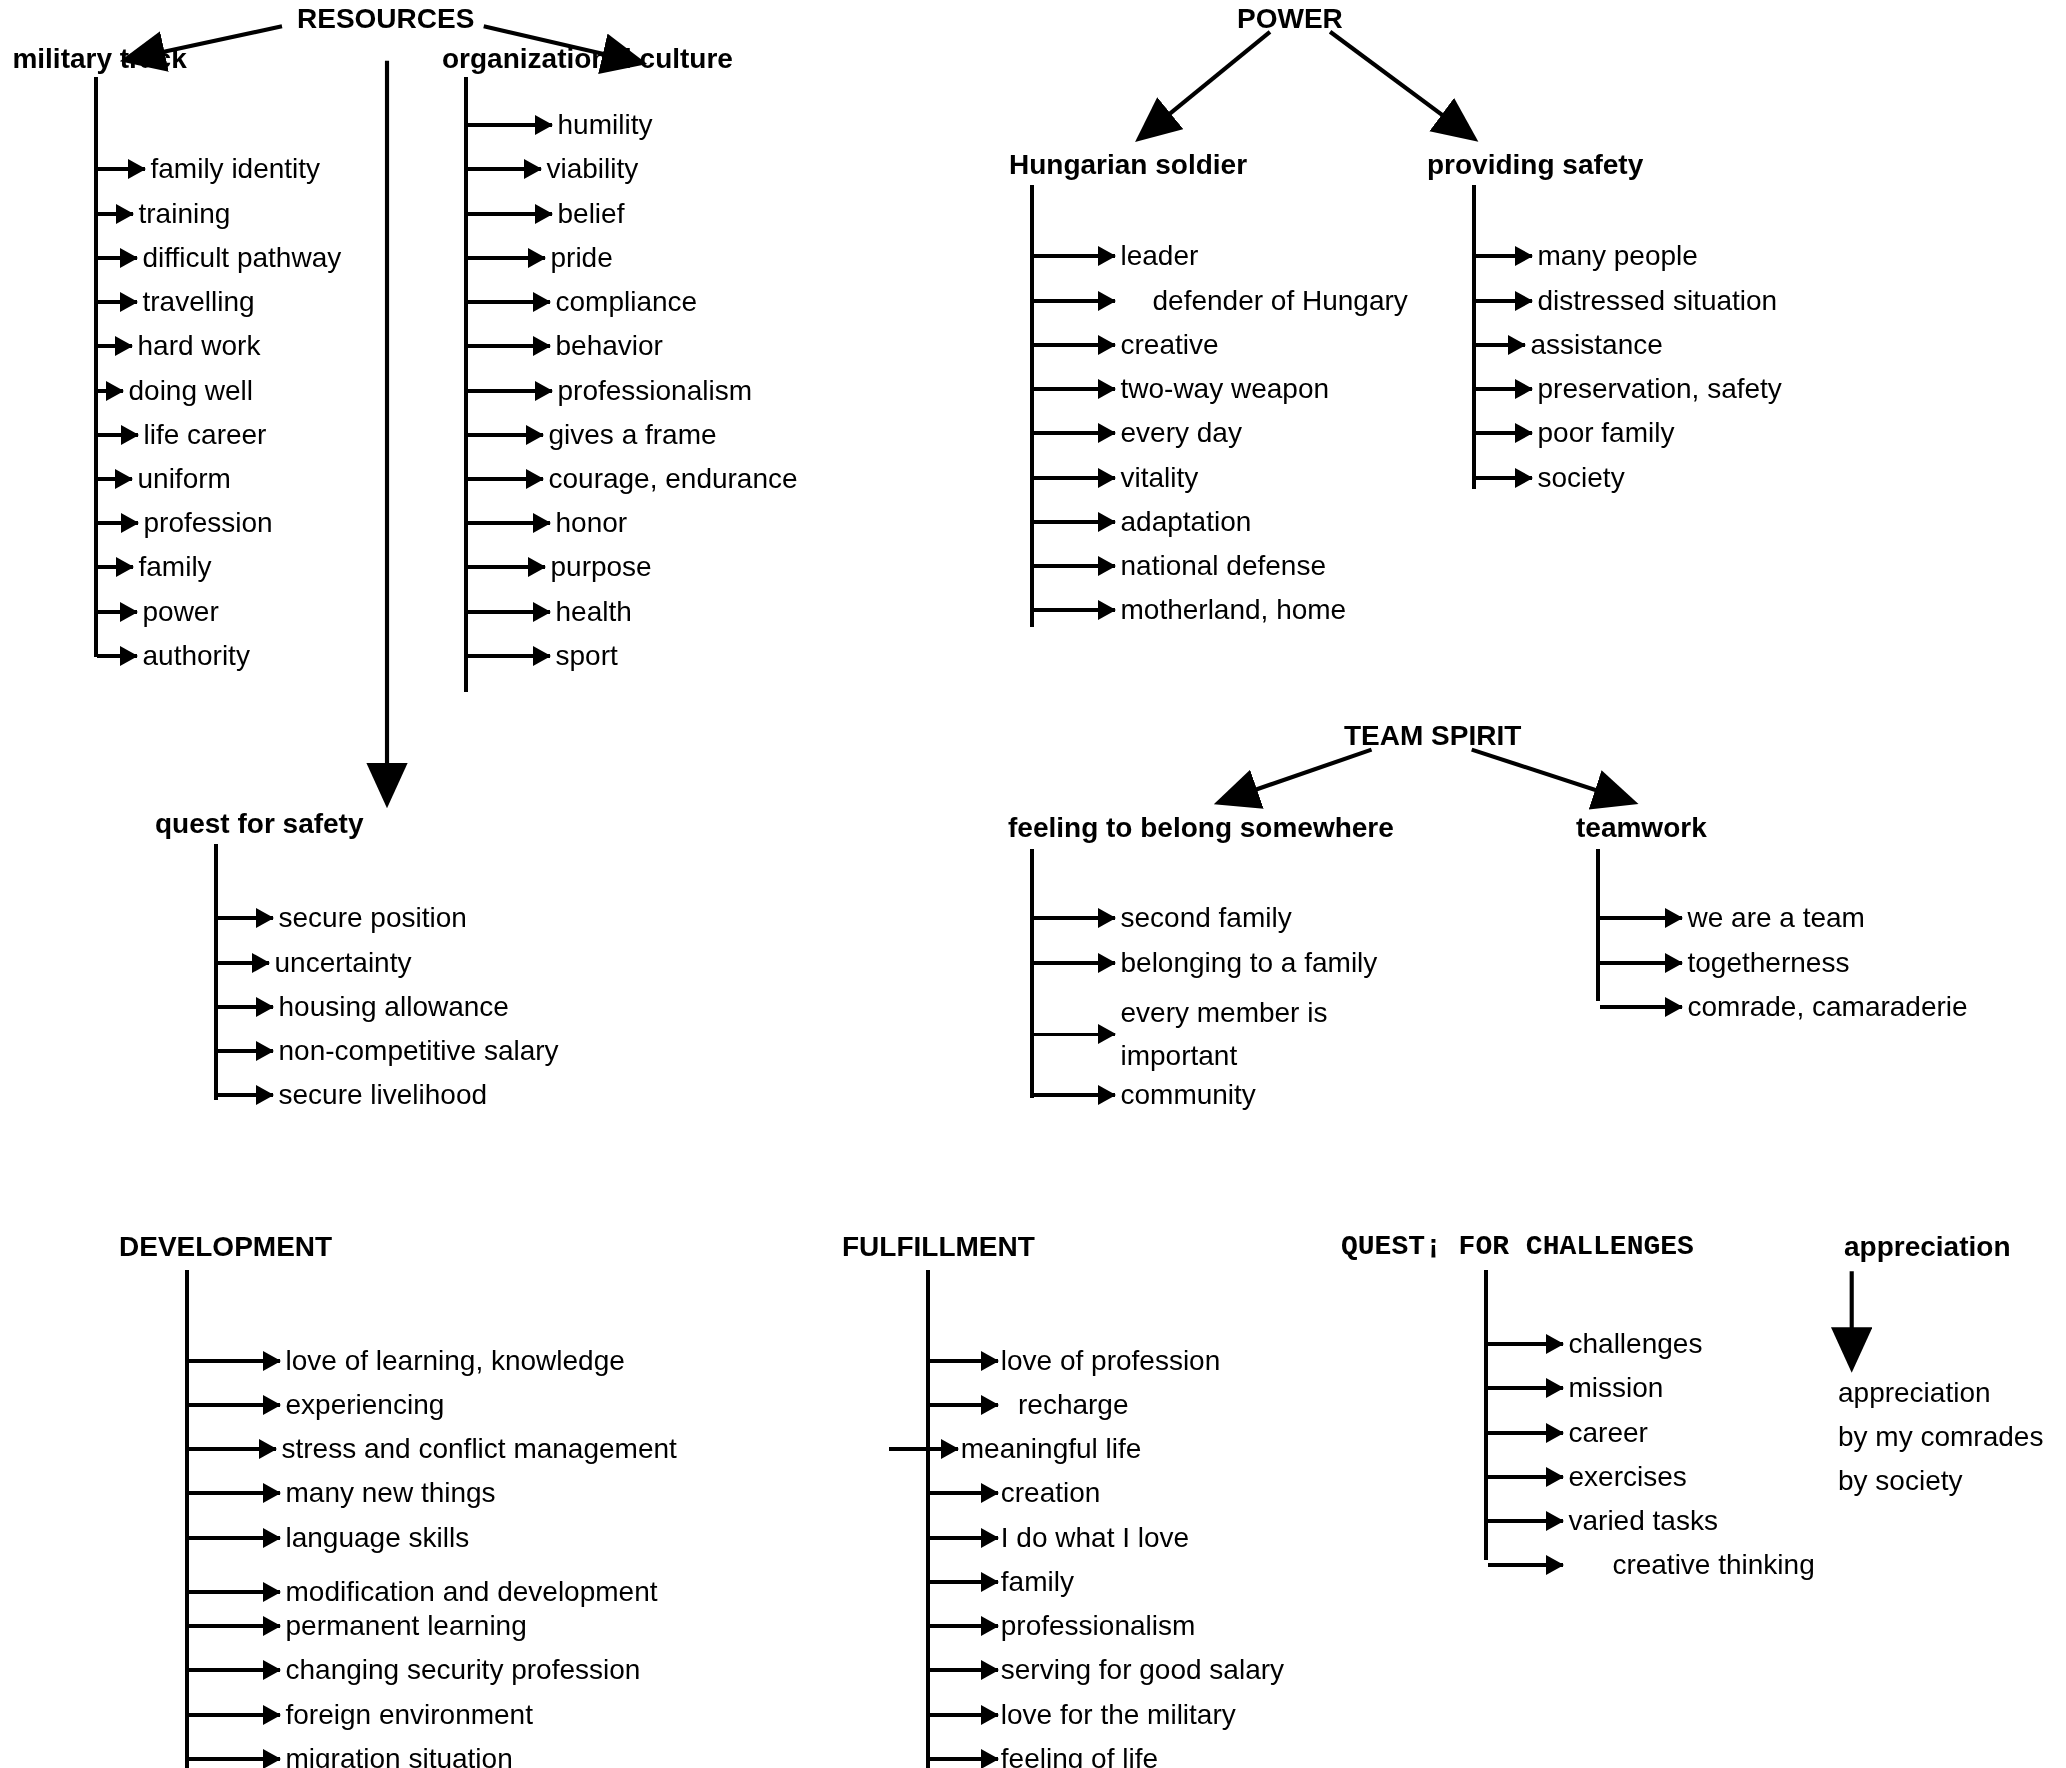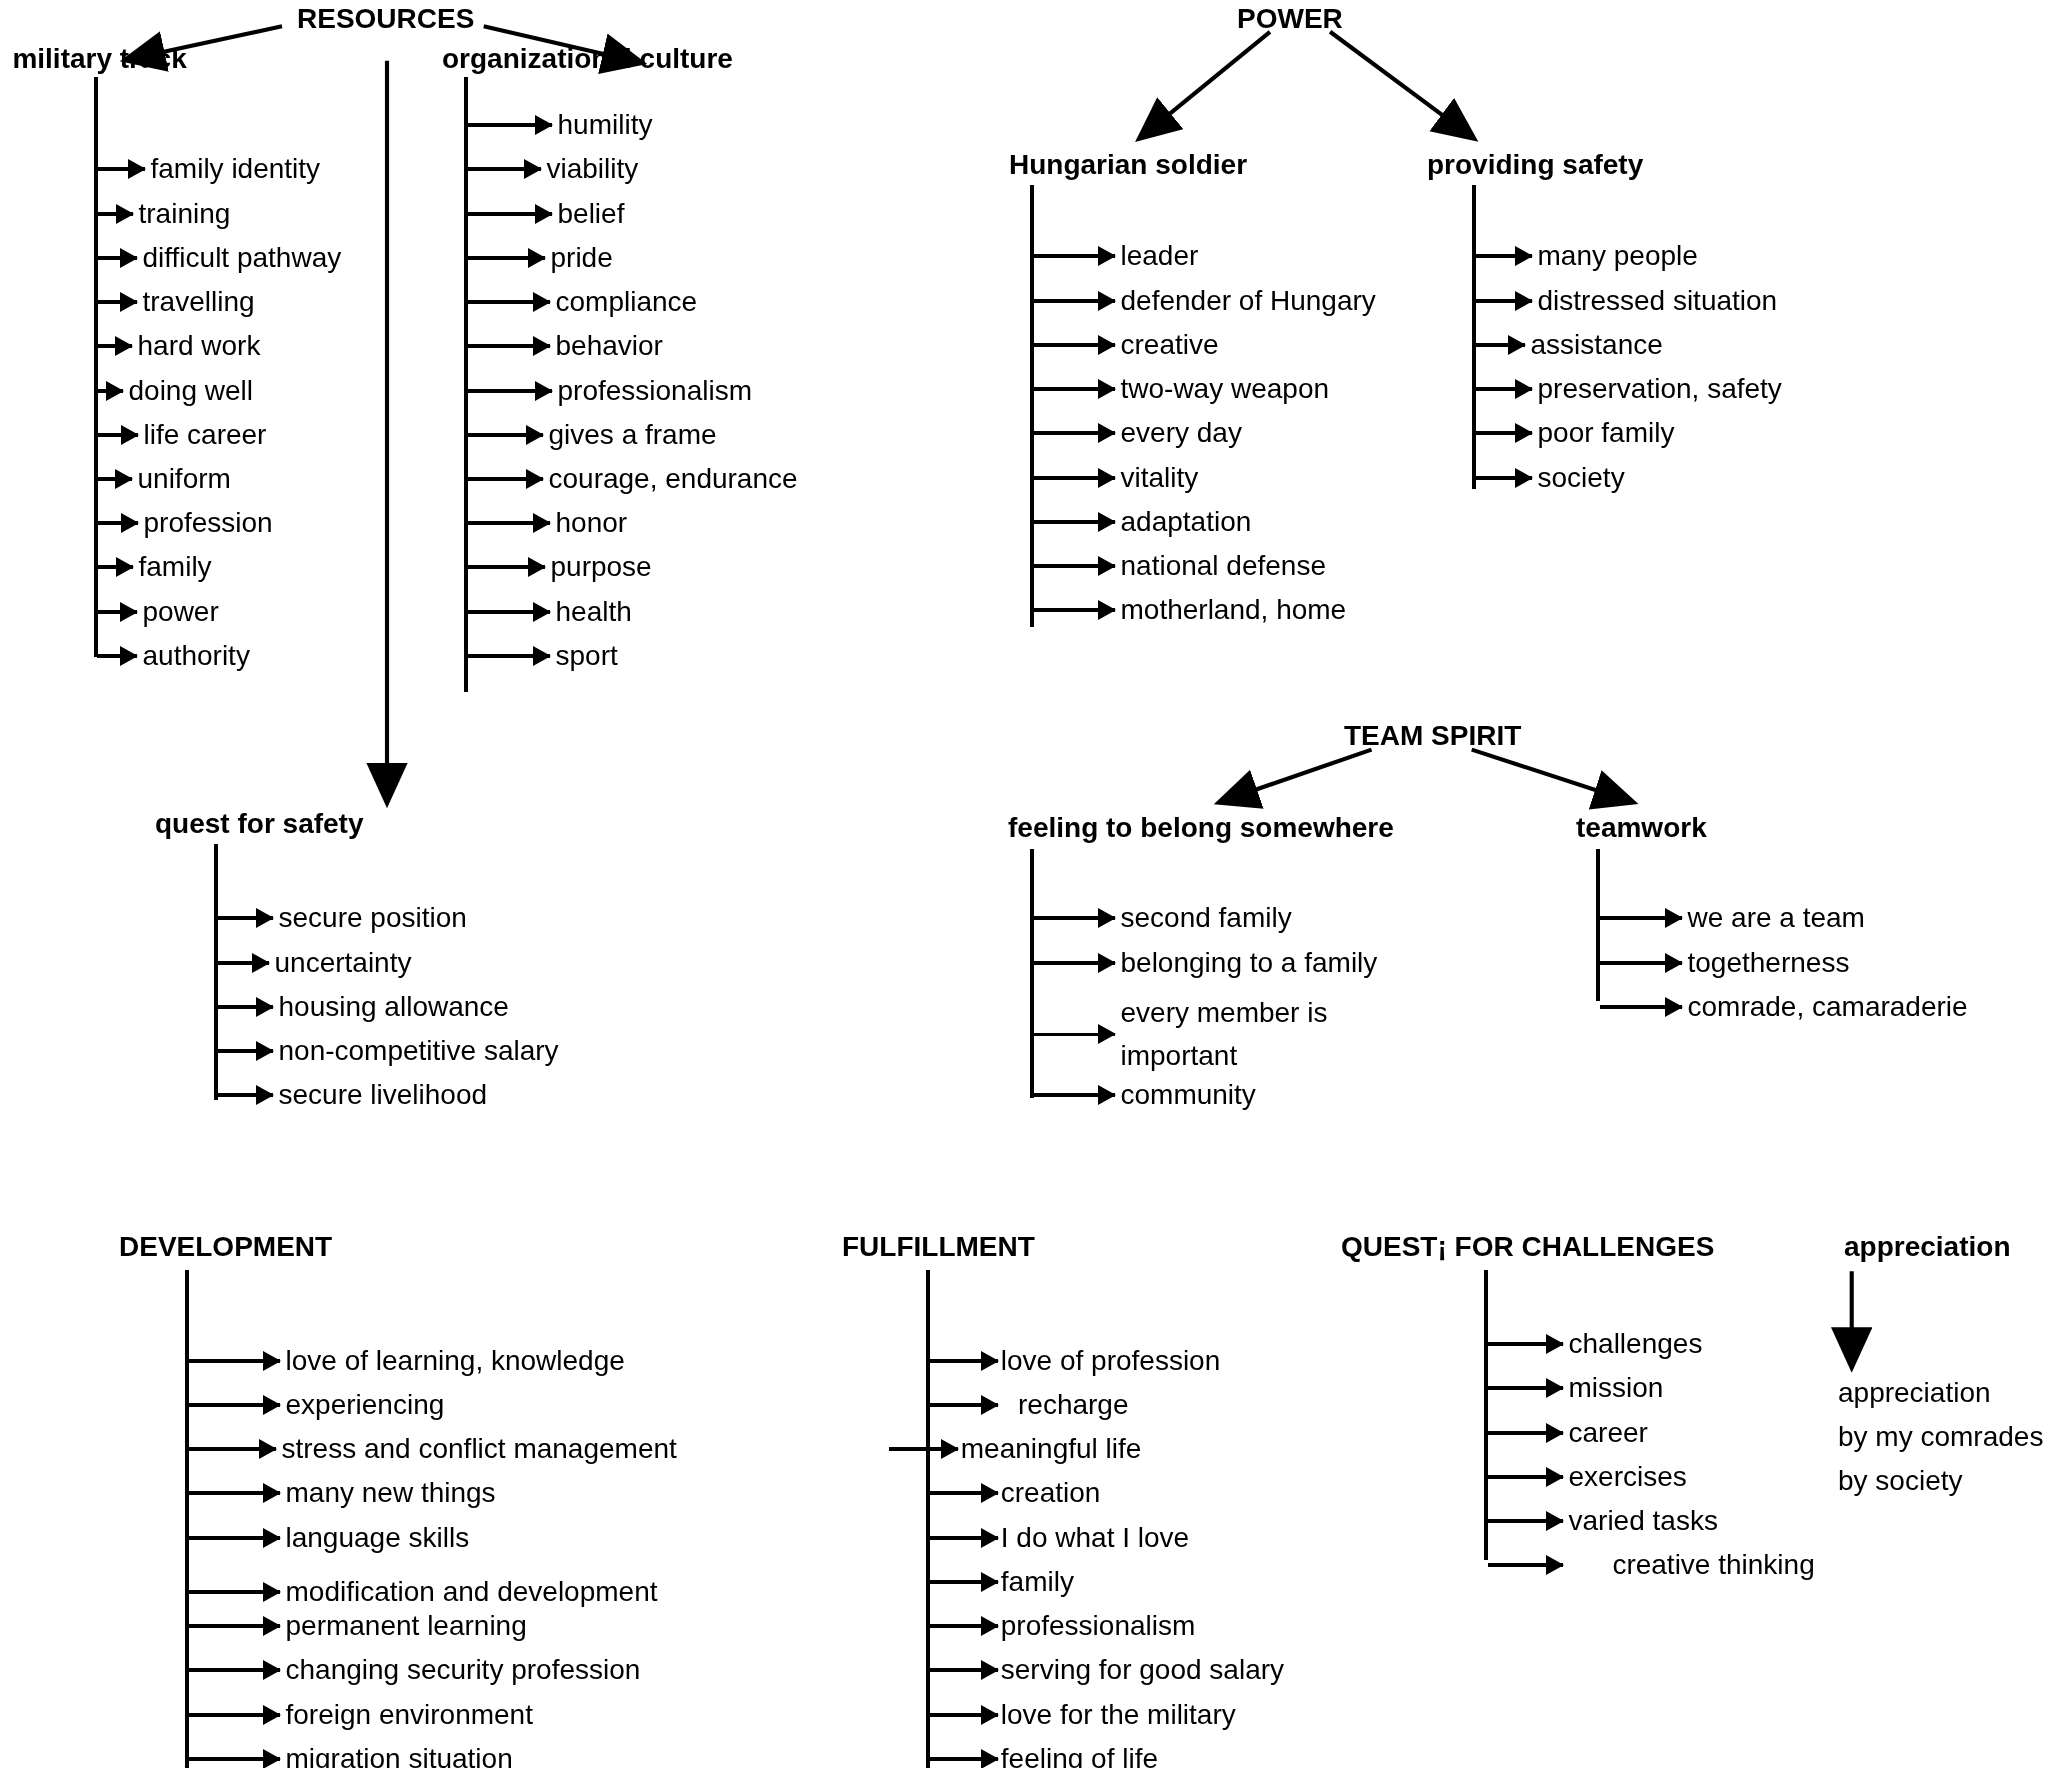--- a/index.html
+++ b/index.html
@@ -177,21 +177,21 @@
     </div>
 
   <div class="hdr" style="left:1237px;top:2.8px;font-size:28px;">POWER</div>
 
   <div class="sub" style="left:1009px;top:149px;font-size:28px;">Hungarian soldier</div>
   <div class="vline" style="left:1030px;top:185px;height:442px;"></div>
   <div class="row" style="left:1033px;top:240px;">
     <span class="arrow" style="width:82px;"></span>
     <span class="txt" style="font-size:28px;">leader</span>
     </div>
-  <div class="row" style="left:1033px;top:285px;">
+  <div class="row" style="left:1033px;top:285px;gap:32px;">
     <span class="arrow" style="width:82px;"></span>
     <span class="txt" style="font-size:28px;">defender of Hungary</span>
     </div>
   <div class="row" style="left:1033px;top:329px;">
     <span class="arrow" style="width:82px;"></span>
     <span class="txt" style="font-size:28px;">creative</span>
     </div>
   <div class="row" style="left:1033px;top:373px;">
     <span class="arrow" style="width:82px;"></span>
     <span class="txt" style="font-size:28px;">two-way weapon</span>
@@ -359,21 +359,21 @@
     </div>
   <div class="row" style="left:929px;top:1699px;">
     <span class="arrow" style="width:69px;"></span>
     <span class="txt" style="font-size:28px;margin-left:2.8px;">love for the military</span>
     </div>
   <div class="row" style="left:929px;top:1743px;">
     <span class="arrow" style="width:69px;"></span>
     <span class="txt" style="font-size:28px;margin-left:2.8px;">feeling of life</span>
     </div>
 
-  <div class="hdr" style="left:1341px;top:1231px;font-size:28px;">QUEST¡ FOR CHALLENGES</div>
+  <div class="hdr" style="left:1341px;top:1231px;font-size:28px;font-family:Liberation Mono, monospace;">QUEST¡ FOR CHALLENGES</div>
   <div class="vline" style="left:1484px;top:1270px;height:290px;"></div>
   <div class="row" style="left:1488px;top:1328px;">
     <span class="arrow" style="width:75px;"></span>
     <span class="txt" style="font-size:28px;">challenges</span>
     </div>
   <div class="row" style="left:1488px;top:1372px;">
     <span class="arrow" style="width:75px;"></span>
     <span class="txt" style="font-size:28px;">mission</span>
     </div>
   <div class="row" style="left:1488px;top:1417px;">

